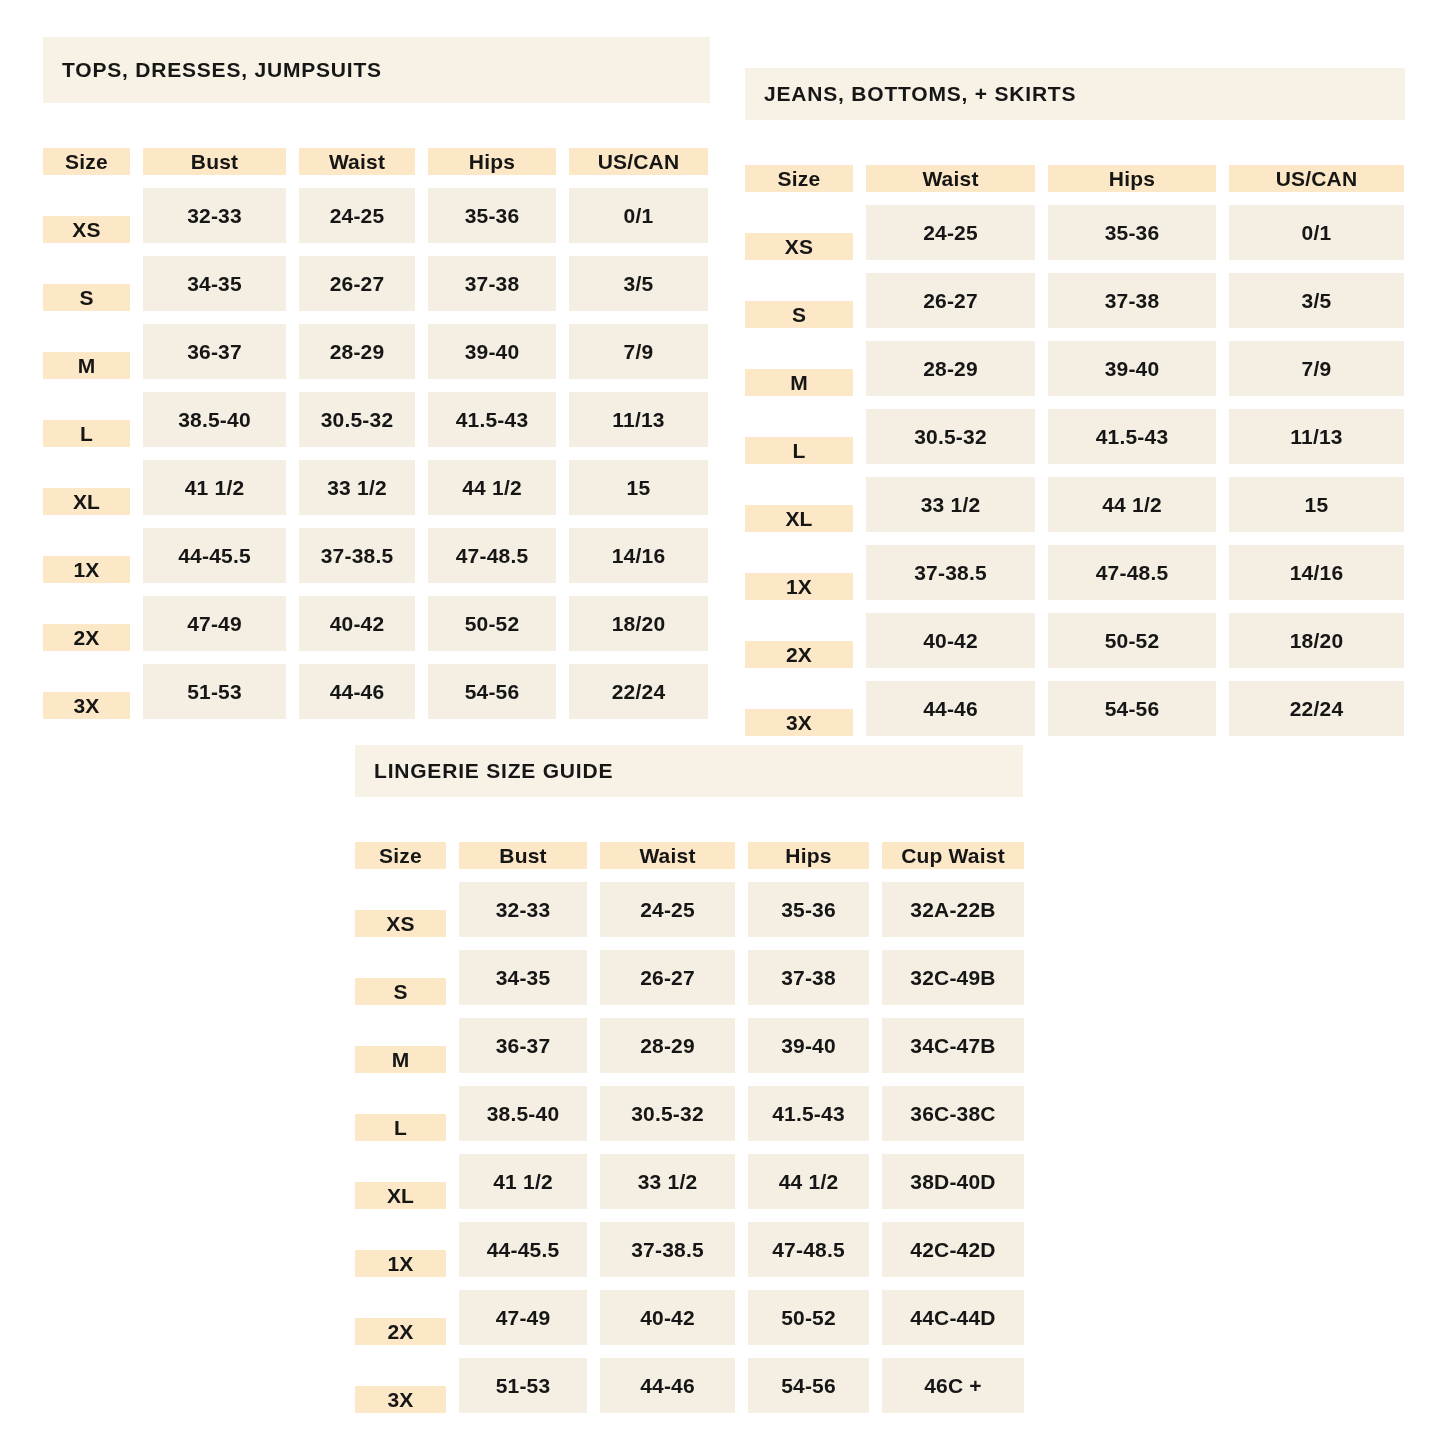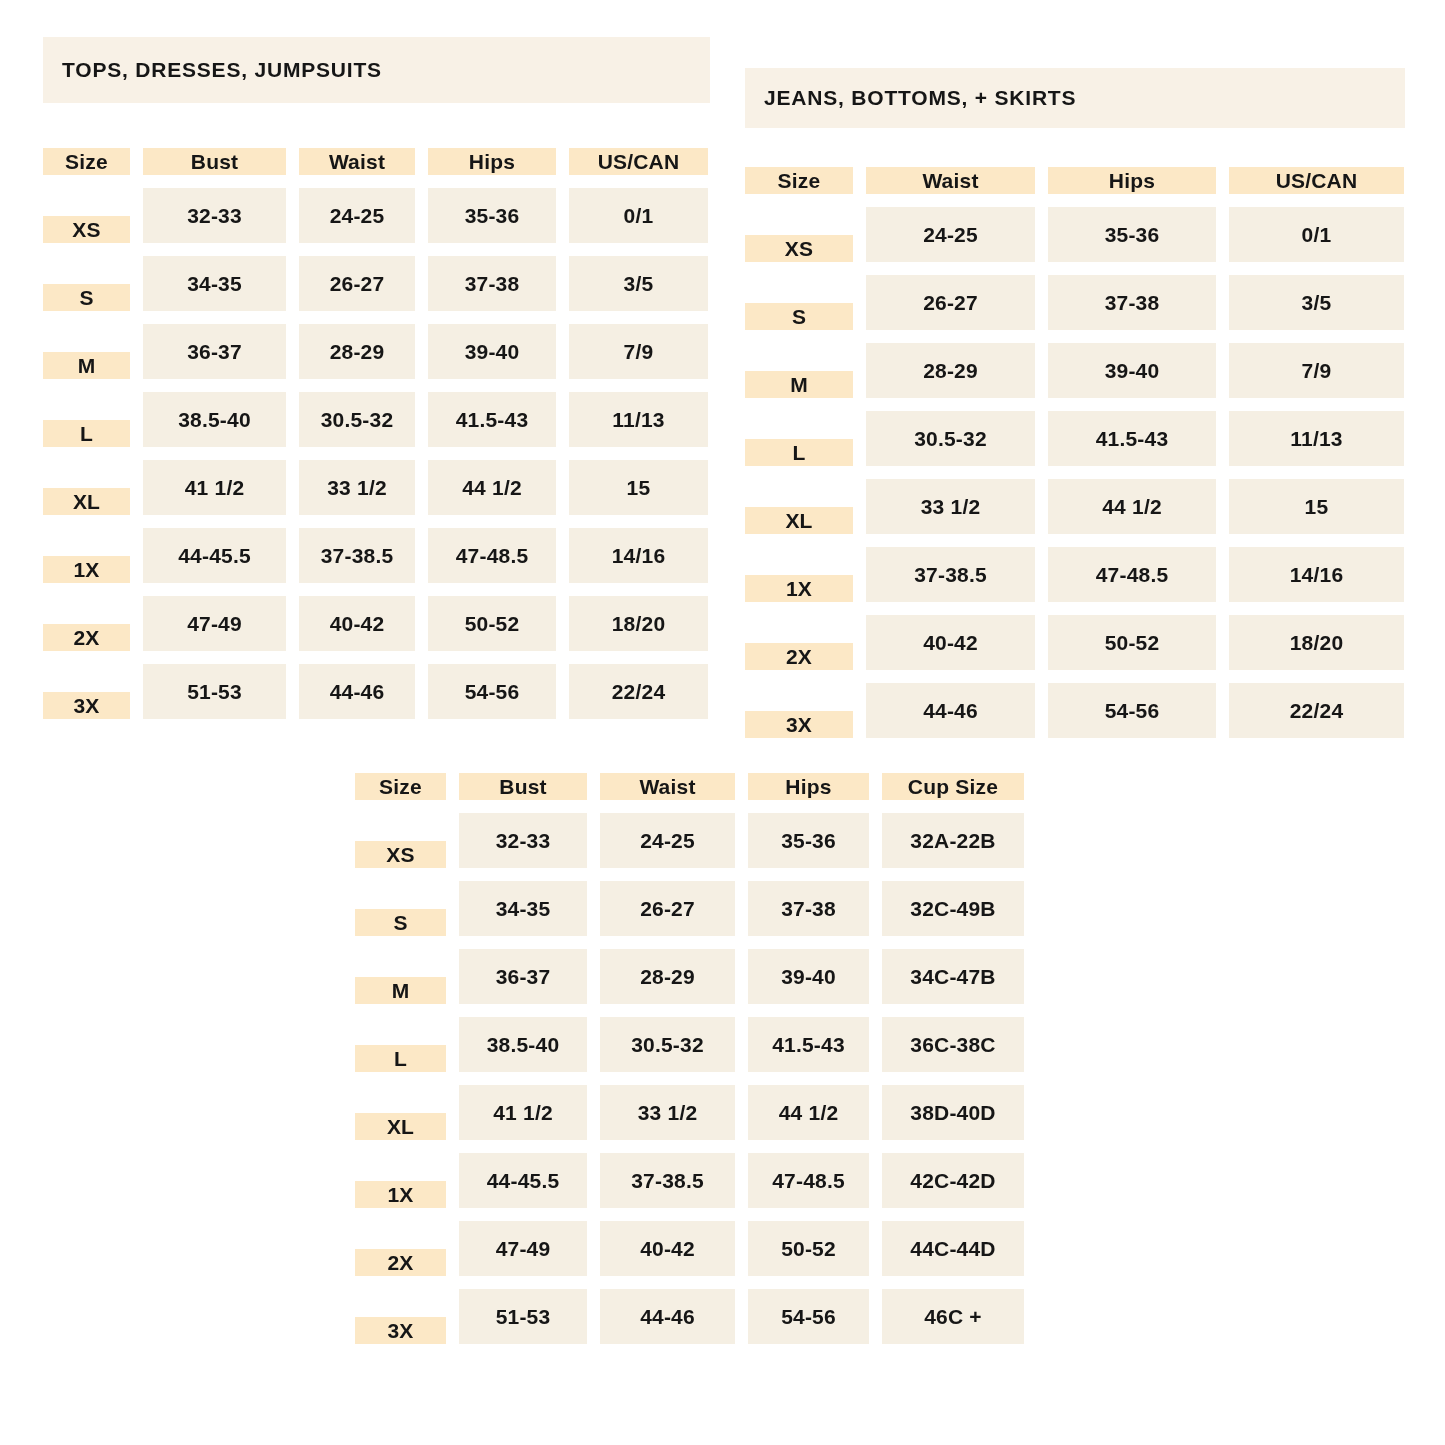--- a/index.html
+++ b/index.html
@@ -24,21 +24,21 @@
 
   .banner{
     background:var(--banner);
     width:100%;
     padding:10px 19px;
     display:flex;
     flex-direction:column;
     justify-content:center;
   }
   #t0 .banner{height:66px;margin-bottom:17px;}
-  #t1 .banner,#t2 .banner{height:60px;margin-bottom:11px;}
+  #t1 .banner,#t2 .banner{height:52px;margin-bottom:17px;}
   .title{
     font-weight:bold;
     font-size:21px;
     letter-spacing:0.8px;
   }
   .subtitle{
     font-weight:bold;
     font-size:14.5px;
     letter-spacing:0.6px;
     margin-top:2px;
@@ -159,26 +159,29 @@
       <div class="cell val">50-52</div>
       <div class="cell val">18/20</div>
       <div class="cell size">3X</div>
       <div class="cell val">44-46</div>
       <div class="cell val">54-56</div>
       <div class="cell val">22/24</div>
     </div>
 </section>
 
 <section class="table" id="t2">
+  <div class="banner">
+    <div class="title">LINGERIE SIZE GUIDE</div>
+  </div>
   <div class="grid">
       <div class="cell head">Size</div>
       <div class="cell head">Bust</div>
       <div class="cell head">Waist</div>
       <div class="cell head">Hips</div>
-      <div class="cell head">Cup Size</div>
+      <div class="cell head">Cup Waist</div>
       <div class="cell size">XS</div>
       <div class="cell val">32-33</div>
       <div class="cell val">24-25</div>
       <div class="cell val">35-36</div>
       <div class="cell val">32A-22B</div>
       <div class="cell size">S</div>
       <div class="cell val">34-35</div>
       <div class="cell val">26-27</div>
       <div class="cell val">37-38</div>
       <div class="cell val">32C-49B</div>

